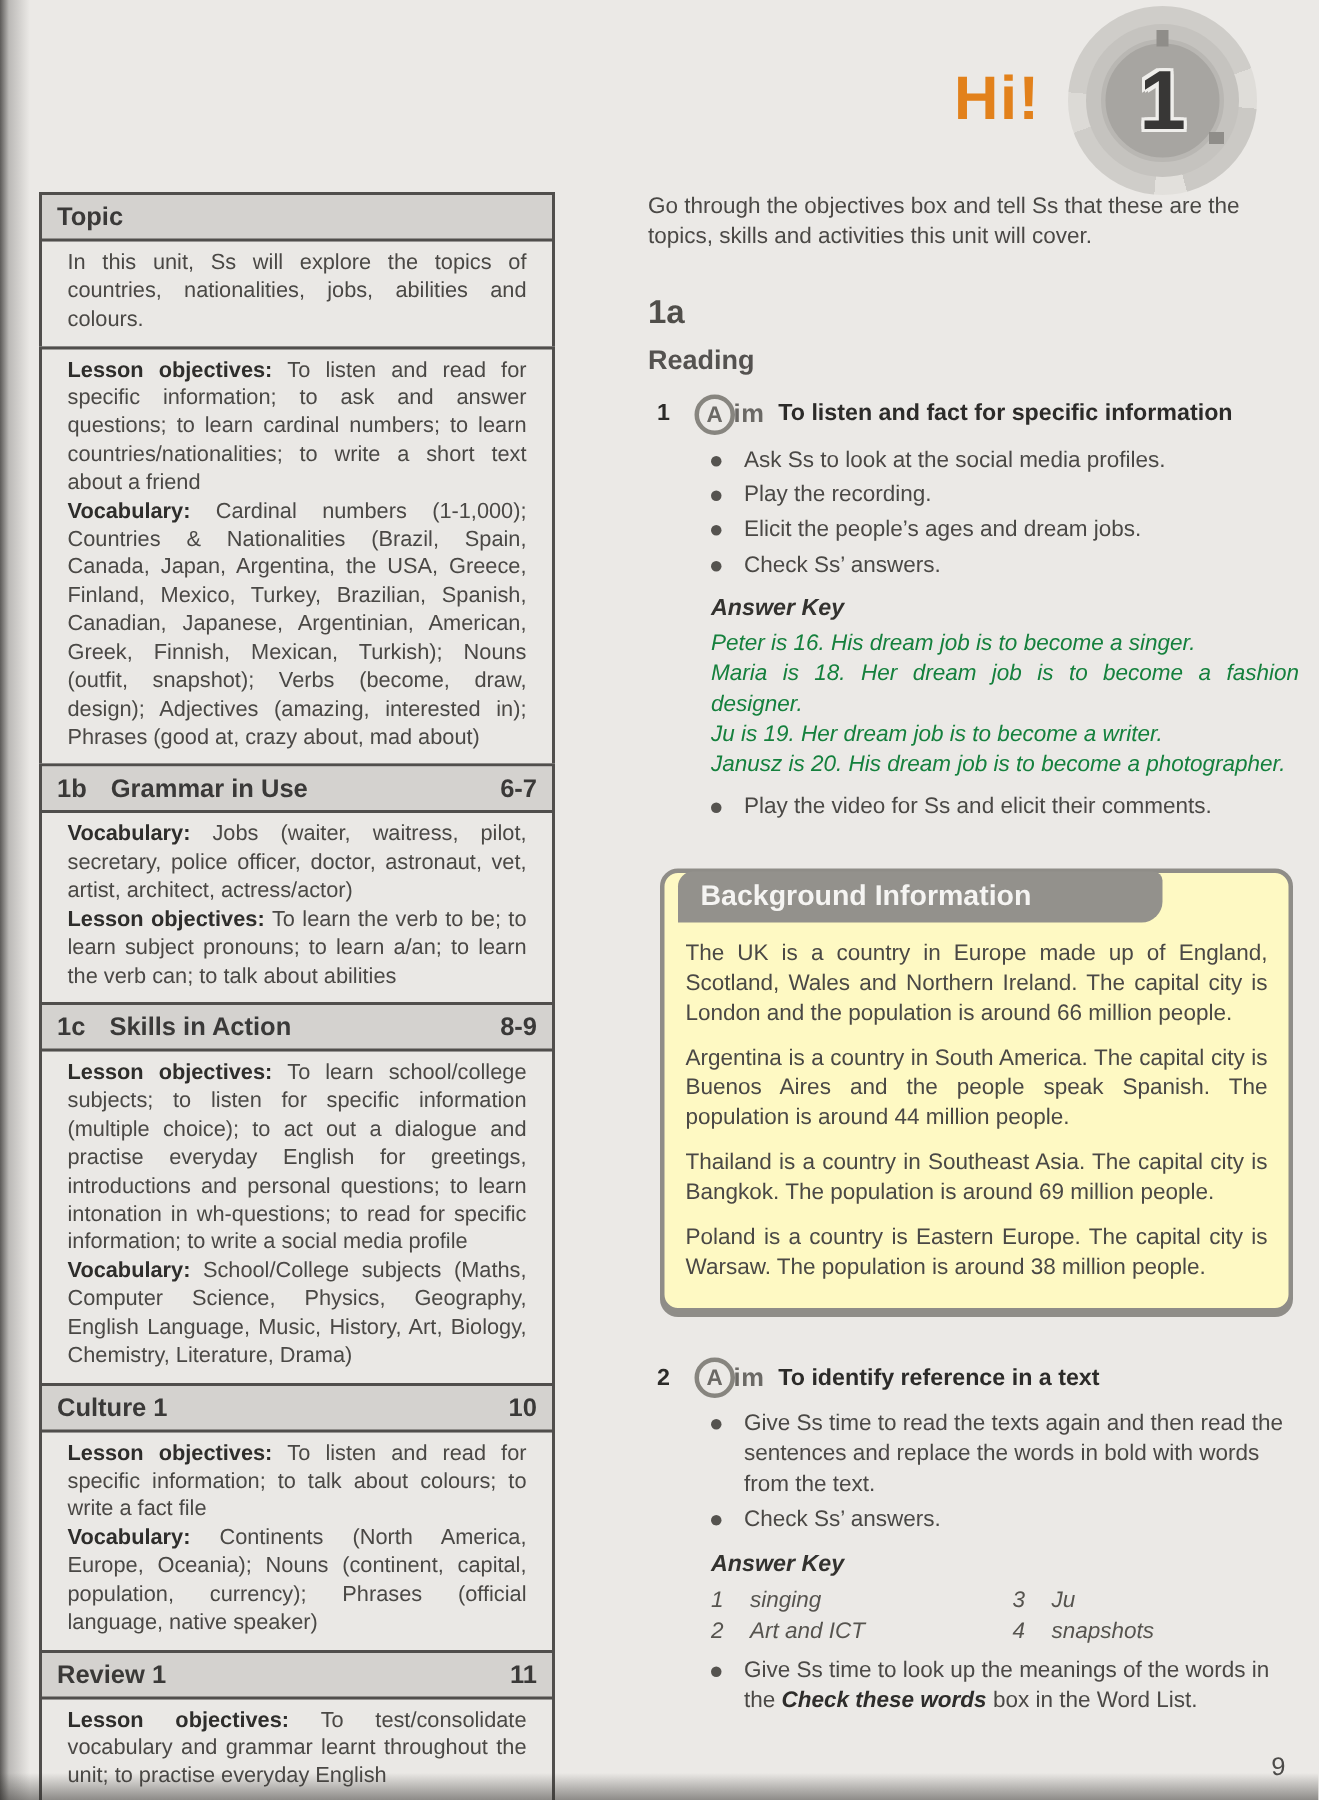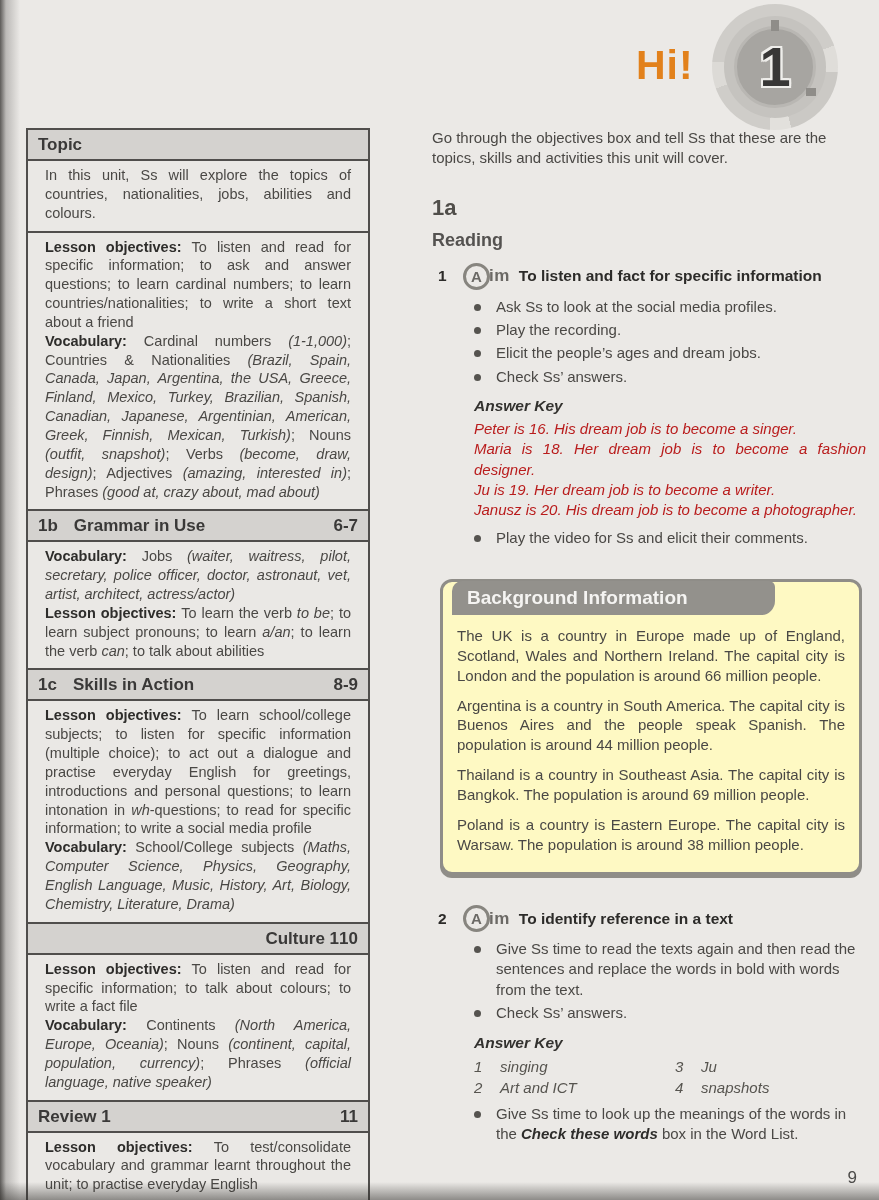--- a/index.html
+++ b/index.html
@@ -31,41 +31,41 @@
 
   
   .left-col{position:absolute;left:26px;top:130px;width:344px;}
   .lt-section{border:2px solid #504e4c;margin-top:-2px;background:#eae8e5;}
   .lt-head{background:#d4d2cf;border-bottom:2px solid #504e4c;display:flex;justify-content:space-between;
     padding:5px 10px 4px;font-weight:bold;font-size:17px;color:#3a3938;}
   .lt-num{margin-right:16px;display:inline-block;}
   .lt-body{padding:5px 17px 8px;font-size:14.5px;line-height:1.3;text-align:justify;color:#4a4845;}
   .lt-body p{margin:0;}
   .rb{font-weight:bold;color:#2e2d2b;}
-  .ri{font-style:italic;}
+  .ri{}
   .rbi{font-weight:bold;font-style:italic;color:#2e2d2b;}
 
   
   .right-col{position:absolute;left:432px;top:128px;width:438px;}
   .intro{margin:0;font-size:15px;line-height:1.35;color:#4a4845;}
   .h-section{font-size:22px;font-weight:bold;color:#504e4a;margin-top:26px;}
   .h-sub{font-size:18px;font-weight:bold;color:#545250;margin-top:9px;}
   .activity{margin-top:12px;}
   .act-head{display:flex;align-items:center;gap:9px;font-weight:bold;font-size:15.5px;color:#2c2b29;padding-left:6px;}
   .act-num{width:16px;flex:0 0 auto;}
   .aim-badge{display:inline-flex;align-items:center;font-weight:bold;color:#6b6965;flex:0 0 auto;}
   .aim-a{width:21px;height:21px;border:3px solid #87857f;border-radius:50%;display:flex;align-items:center;
     justify-content:center;font-size:15px;margin-right:-1px;}
   .aim-im{font-size:17px;letter-spacing:.5px;}
   .bullets{list-style:none;margin:7px 0 0;padding:0 0 0 40px;}
   .bullets li{position:relative;padding-left:24px;font-size:15px;line-height:1.36;color:#4a4845;margin-bottom:3px;}
   .bullets li::before{content:"";position:absolute;left:2px;top:7px;width:7px;height:7px;border-radius:50%;background:#55534f;}
   .answer-key{margin:10px 0 8px 42px;width:392px;}
   .ak-title{font-weight:bold;font-style:italic;font-size:15.5px;color:#33322f;margin-bottom:4px;}
-  .ak-line{font-style:italic;font-size:15px;line-height:1.35;color:#b91c1c;text-align:justify;}
+  .ak-line{font-style:italic;font-size:15px;line-height:1.35;color:#15803d;text-align:justify;}
   .ak-grid{display:grid;grid-template-columns:1fr 1fr;row-gap:4px;column-gap:10px;margin-top:6px;}
   .ak-pair{display:flex;font-style:italic;font-size:15px;color:#56544f;}
   .ak-n{width:26px;flex:0 0 auto;}
   .post{margin-top:8px;}
 
   
   .bg-box{margin-top:30px;margin-left:8px;width:394px;border:3px solid #8f8d88;border-radius:12px;
     background:#fef9c3;box-shadow:0 3px 0 #8f8d88;position:relative;padding:44px 11px 12px;}
   .bg-tab{position:absolute;top:-1px;left:9px;height:34px;width:308px;background:#93918c;color:#f5f4f2;
     font-weight:bold;font-size:19px;display:flex;align-items:center;padding-left:15px;
@@ -122,21 +122,21 @@
         <div class="lt-head" style="background: rgb(212, 210, 207);">
           <span class="lt-title"><span class="lt-num">1c</span><span>Skills in Action</span></span>
           <span class="lt-pages">8-9</span>
         </div>
         <div class="lt-body">
           <p><span class="rb">Lesson objectives: </span><span>To learn school/college subjects; to listen for specific information (multiple choice); to act out a dialogue and practise everyday English for greetings, introductions and personal questions; to learn intonation in </span><span class="ri">wh</span><span>-questions; to read for specific information; to write a social media profile</span></p>
           <p><span class="rb">Vocabulary: </span><span>School/College subjects </span><span class="ri">(Maths, Computer Science, Physics, Geography, English Language, Music, History, Art, Biology, Chemistry, Literature, Drama)</span></p>
         </div>
       </section>
       <section class="lt-section">
-        <div class="lt-head" style="background: rgb(212, 210, 207); justify-content: flex-end;">
+        <div class="lt-head" style="background: rgb(212, 210, 207);">
           <span class="lt-title"><span>Culture 1</span></span>
           <span class="lt-pages">10</span>
         </div>
         <div class="lt-body">
           <p><span class="rb">Lesson objectives: </span><span>To listen and read for specific information; to talk about colours; to write a fact file</span></p>
           <p><span class="rb">Vocabulary: </span><span>Continents </span><span class="ri">(North America, Europe, Oceania)</span><span>; Nouns </span><span class="ri">(continent, capital, population, currency)</span><span>; Phrases </span><span class="ri">(official language, native speaker)</span></p>
         </div>
       </section>
       <section class="lt-section">
         <div class="lt-head" style="background: rgb(212, 210, 207);">

